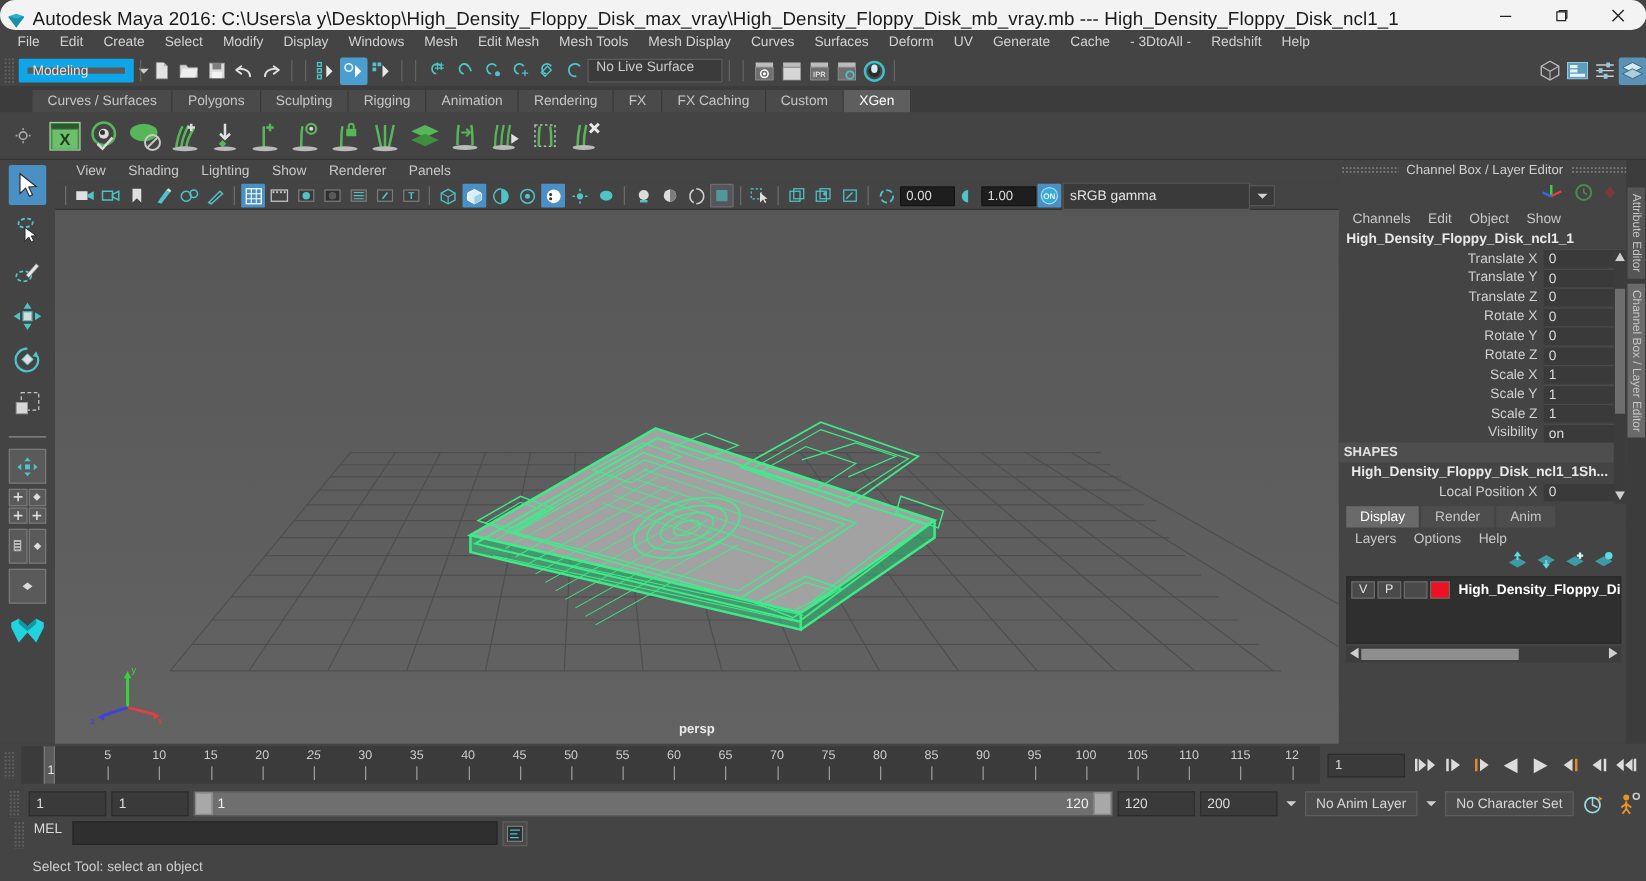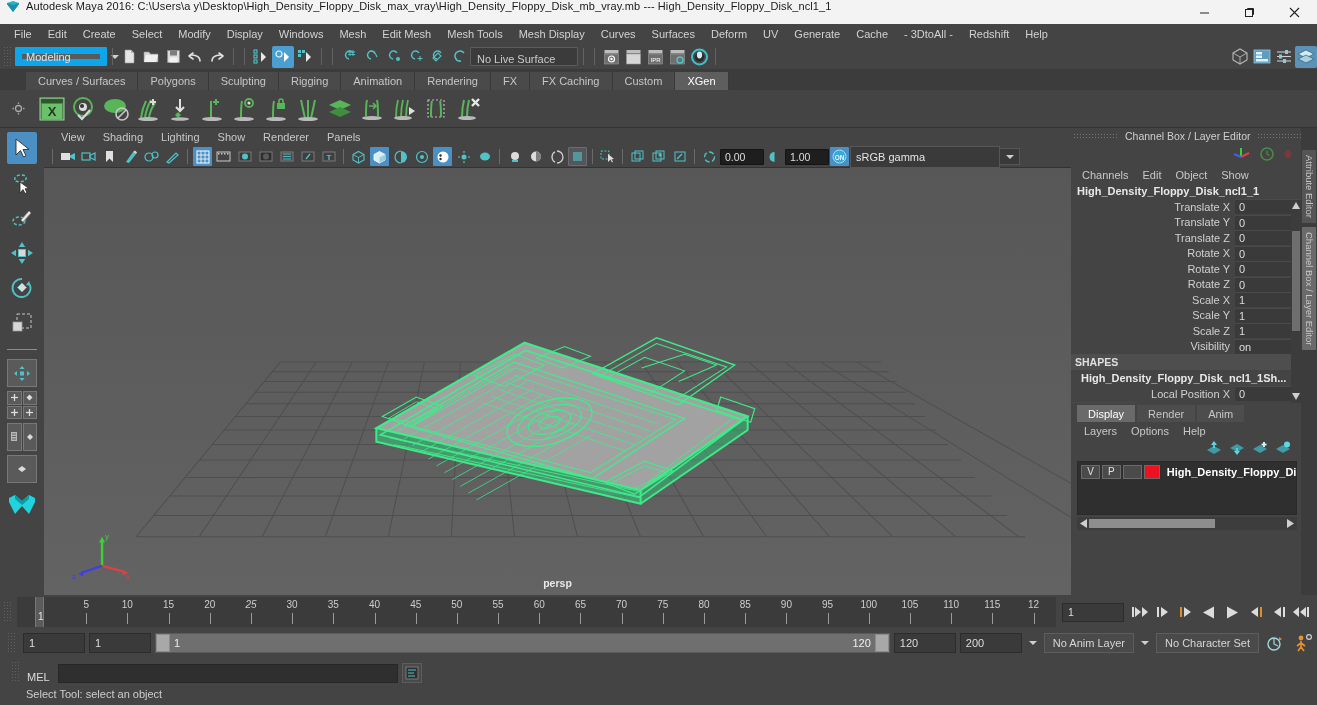--- a/index.html
+++ b/index.html
@@ -8,22 +8,23 @@
     background:#444444;
     font-family:"Liberation Sans", sans-serif;
     font-size:11px; color:#c8c8c8;
     -webkit-font-smoothing:antialiased;
   }
   .app{ position:relative; width:1317px; height:705px; display:flex; flex-direction:column; }
 
   
   .titlebar{
     height:24px; background:#f3f3f3; color:#1a1a1a;
-    display:flex; align-items:flex-start; flex:0 0 24px;
-    font-size:11px;
+    display:flex; align-items:flex-end; flex:0 0 24px;
+    font-size:15px;
+    border-radius:12px;
   }
   .tb-icon{ width:26px; display:flex; align-items:center; justify-content:center; }
   .tb-title{ flex:1; white-space:nowrap; overflow:hidden; letter-spacing:0.1px; }
   .tb-btns{ display:flex; height:24px; }
   .tb-btn{ width:45px; height:24px; display:flex; align-items:center; justify-content:center;
            color:#222; font-size:13px; }
 
   
   .menubar{
     height:20px; background:#444444; display:flex; align-items:center;
@@ -47,21 +48,21 @@
   .mode-select .cap{ flex:1; }
   .caret{ width:0;height:0;border-left:4px solid transparent;border-right:4px solid transparent;
           border-top:4px solid #cfcfcf; }
   .sep{ width:1px; height:17px; background:#6b6b6b; margin:0 5px; opacity:.8;}
   .tbtn{ width:22px;height:22px; display:flex;align-items:center;justify-content:center;
          position:relative; }
   .tbtn.on{ background:#4a9fd0; border-radius:2px;}
   .tbtn.on2{ background:#5a92b8; border-radius:2px;}
   .nolive{
     height:19px; min-width:108px; background:#3b3b3b; border:1px solid #5c5c5c;
-    display:flex;align-items:flex-end; padding:0 6px; font-size:11px; color:#cbcbcb; border-radius:1px;
+    display:flex;align-items:flex-start; padding:0 6px; font-size:11px; color:#cbcbcb; border-radius:1px;
   }
   .spacer{ flex:1; }
 
   
   .shelftabs{
     height:20px; background:#3c3c3c; display:flex; align-items:flex-end;
     flex:0 0 20px; padding-left:26px;
   }
   .shelftab{
     height:18px; padding:0 12px; display:flex;align-items:center;
@@ -192,21 +193,21 @@
   .rangebar{ flex:1; height:20px; background:#6f6f6f; position:relative; display:flex;align-items:center;
              border:1px solid #5a5a5a;}
   .rb-handle{ width:14px;height:18px;background:#a8a8a8;border:1px solid #8c8c8c;}
   .rb-l{ font-size:11px;color:#efefef;padding-left:4px;}
   .rb-r{ margin-left:auto; font-size:11px;color:#efefef;padding-right:4px;}
   .dropdown{ height:20px;background:#4a4a4a;border:1px solid #5d5d5d;
              display:flex;align-items:center;padding:0 8px;font-size:11px;color:#d6d6d6;white-space:nowrap;}
   .ddcaret{ width:14px;display:flex;align-items:center;justify-content:center;}
 
   
-  .melrow{ height:26px; background:#444444; display:flex; align-items:flex-end; flex:0 0 26px; gap:4px;
+  .melrow{ height:26px; background:#444444; display:flex; align-items:flex-start; flex:0 0 26px; gap:4px;
            padding-left:8px;}
   .mel-lbl{ font-size:11px;color:#dcdcdc; padding-right:4px;}
   .mel-input{ flex:0 0 340px; height:19px; background:#2f2f2f; border:1px solid #262626;}
   .mel-out{ flex:1; height:19px; background:#3a3a3a; border:1px solid #333;
             display:flex;align-items:center;padding-left:5px;font-size:10.5px;color:#d8d8d8;
             overflow:hidden;white-space:nowrap;}
   .mel-btn{ width:20px;height:20px;background:#4a4a4a;border:1px solid #5d5d5d;
             display:flex;align-items:center;justify-content:center;margin-right:5px;}
 
   

